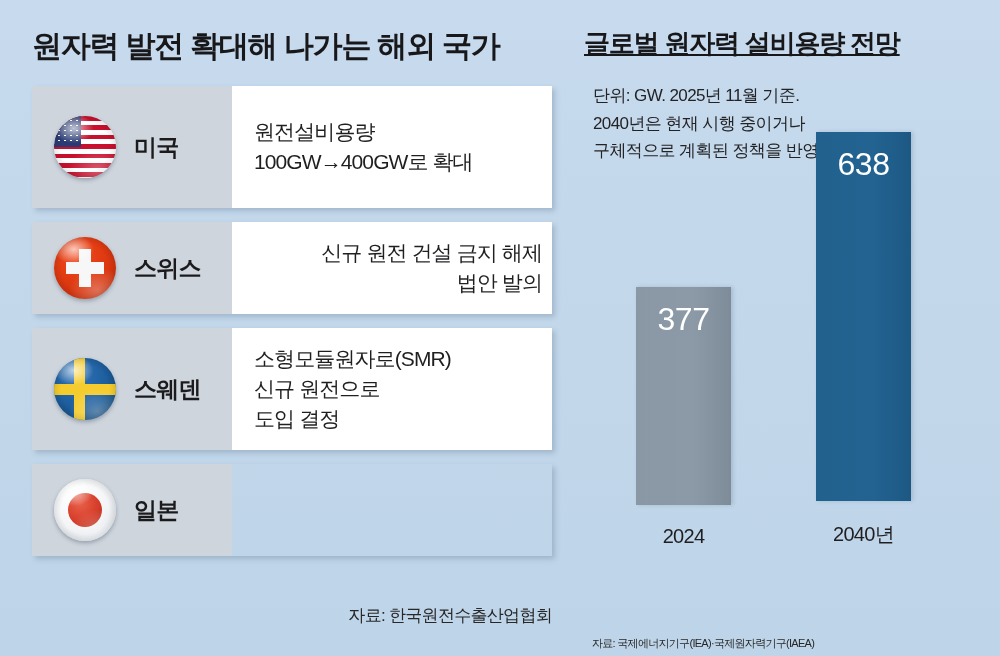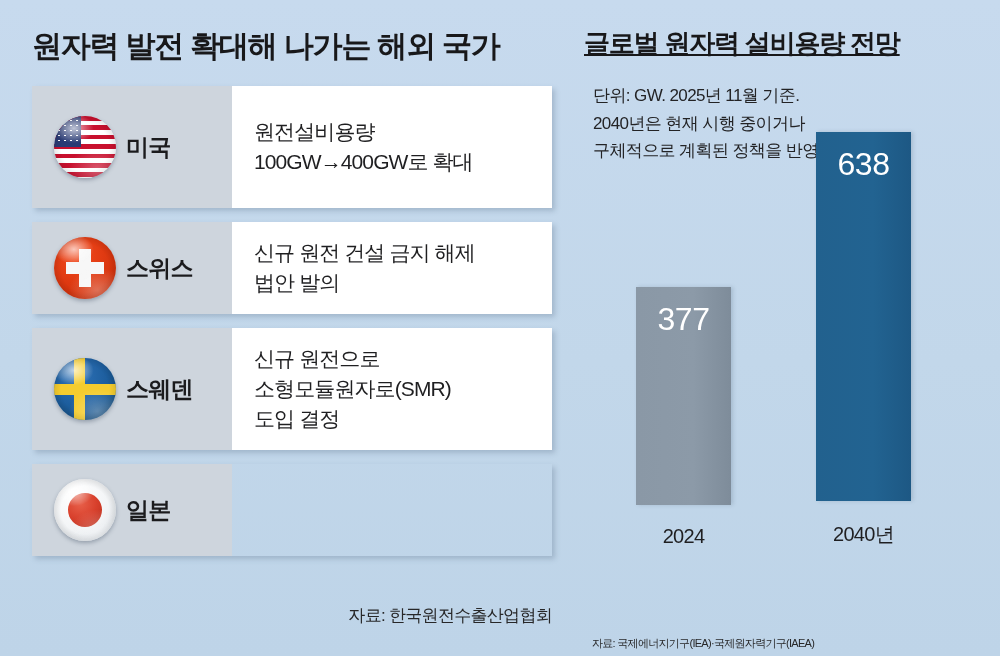--- a/index.html
+++ b/index.html
@@ -58,21 +58,21 @@
     margin-bottom: 14px;
     box-shadow: 3px 3px 5px rgba(80,100,125,0.28);
   }
 
   .flag-cell {
     width: 200px;
     background: #ced5dd;
     display: flex;
     align-items: center;
     padding-left: 22px;
-    gap: 10px;
+    gap: 18px;
   }
 
   .country-name {
     font-size: 23px;
     font-weight: bold;
     letter-spacing: -0.8px;
     color: #1b1b1d;
     white-space: nowrap;
   }
 
@@ -288,21 +288,21 @@
             </div>
           </div>
           <div class="country-name">미국</div>
         </div>
         <div class="desc-cell">
           <div class="desc-line">원전설비용량</div>
           <div class="desc-line">100GW→400GW로 확대</div>
         </div>
       </div>
 
-      <div class="country-row" style="height:92px;">
+      <div class="country-row" style="height:92px;text-align:right;">
         <div class="flag-cell">
           <div class="flag-icon flag-ch">
             <div class="cross-v"></div>
             <div class="cross-h"></div>
           </div>
           <div class="country-name">스위스</div>
         </div>
         <div class="desc-cell">
           <div class="desc-line">신규 원전 건설 금지 해제</div>
           <div class="desc-line">법안 발의</div>
@@ -311,22 +311,22 @@
 
       <div class="country-row" style="height:122px;">
         <div class="flag-cell">
           <div class="flag-icon flag-se">
             <div class="cross-v"></div>
             <div class="cross-h"></div>
           </div>
           <div class="country-name">스웨덴</div>
         </div>
         <div class="desc-cell">
+          <div class="desc-line">소형모듈원자로(SMR)</div>
           <div class="desc-line">신규 원전으로</div>
-          <div class="desc-line">소형모듈원자로(SMR)</div>
           <div class="desc-line">도입 결정</div>
         </div>
       </div>
 
       <div class="country-row" style="height:92px;">
         <div class="flag-cell">
           <div class="flag-icon flag-jp">
             <div class="sun"></div>
           </div>
           <div class="country-name">일본</div>

